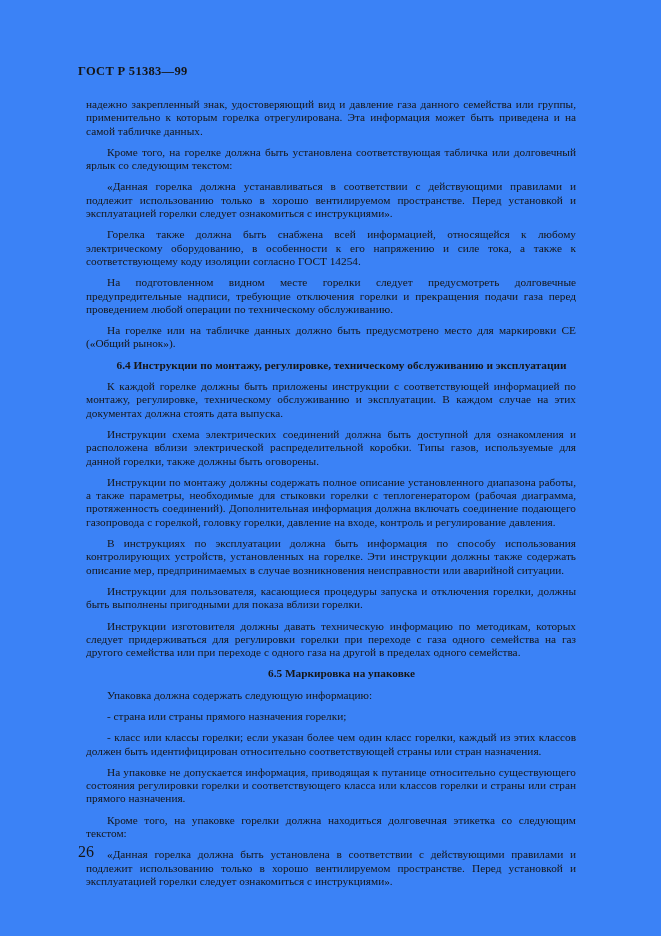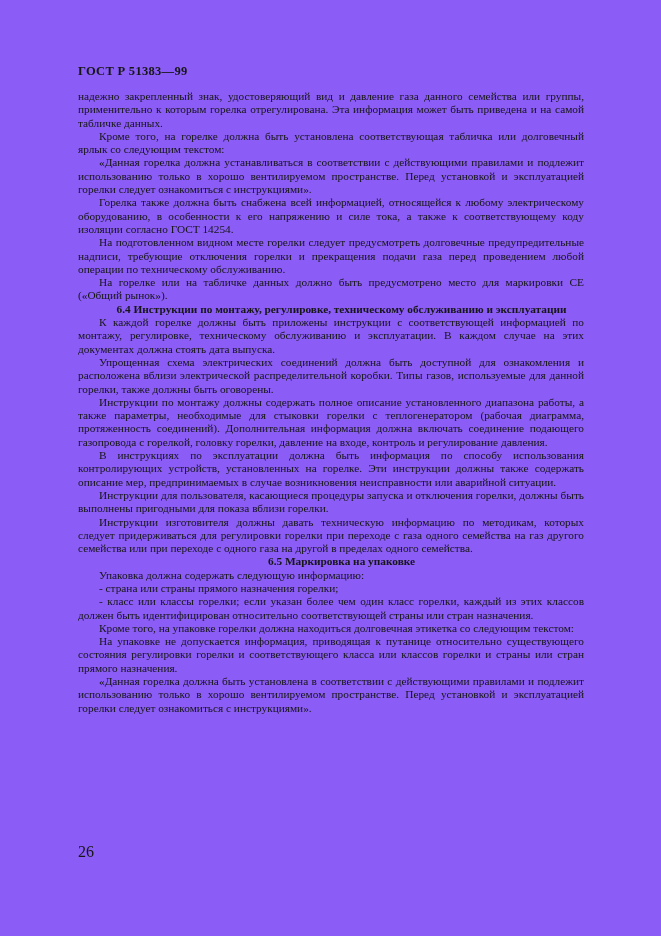--- a/index.html
+++ b/index.html
@@ -4,21 +4,21 @@
 <style>
   html, body {
     margin: 0;
     padding: 0;
     background: #ffffff;
   }
   .page {
     position: relative;
     width: 661px;
     height: 936px;
-    background: #8b5cf6;
+    background: #3b82f6;
     font-family: "Liberation Serif", "DejaVu Serif", serif;
     color: #161616;
     overflow: hidden;
   }
   .doc-header {
     position: absolute;
     left: 78px;
     top: 64px;
     font-size: 12.5px;
     font-weight: bold;
@@ -28,21 +28,21 @@
   .content {
     position: absolute;
     left: 78px;
     top: 90px;
     width: 506px;
     font-size: 11.3px;
     line-height: 13.3px;
     text-align: justify;
   }
   .content p {
-    margin: 0;
+    margin: 8px;
     padding: 0;
     text-indent: 21px;
   }
   .content p.cont {
     text-indent: 0;
   }
   .content p.heading {
     font-weight: bold;
     text-align: center;
   }
@@ -61,28 +61,28 @@
 
   <div class="content">
     <p class="cont">надежно закрепленный знак, удостоверяющий вид и давление газа данного семейства или группы, применительно к которым горелка отрегулирована. Эта информация может быть приведена и на самой табличке данных.</p>
     <p>Кроме того, на горелке должна быть установлена соответствующая табличка или долговечный ярлык со следующим текстом:</p>
     <p>«Данная горелка должна устанавливаться в соответствии с действующими правилами и подлежит использованию только в хорошо вентилируемом пространстве. Перед установкой и эксплуатацией горелки следует ознакомиться с инструкциями».</p>
     <p>Горелка также должна быть снабжена всей информацией, относящейся к любому электрическому оборудованию, в особенности к его напряжению и силе тока, а также к соответствующему коду изоляции согласно ГОСТ 14254.</p>
     <p>На подготовленном видном месте горелки следует предусмотреть долговечные предупредительные надписи, требующие отключения горелки и прекращения подачи газа перед проведением любой операции по техническому обслуживанию.</p>
     <p>На горелке или на табличке данных должно быть предусмотрено место для маркировки СЕ («Общий рынок»).</p>
     <p class="heading">6.4 Инструкции по монтажу, регулировке, техническому обслуживанию и эксплуатации</p>
     <p>К каждой горелке должны быть приложены инструкции с соответствующей информацией по монтажу, регулировке, техническому обслуживанию и эксплуатации. В каждом случае на этих документах должна стоять дата выпуска.</p>
-    <p>Упрощенная схема электрических соединений должна быть доступной для ознакомления и расположена вблизи электрической распределительной коробки. Типы газов, используемые для данной горелки, также должны быть оговорены.</p>
+    <p>Инструкции схема электрических соединений должна быть доступной для ознакомления и расположена вблизи электрической распределительной коробки. Типы газов, используемые для данной горелки, также должны быть оговорены.</p>
     <p>Инструкции по монтажу должны содержать полное описание установленного диапазона работы, а также параметры, необходимые для стыковки горелки с теплогенератором (рабочая диаграмма, протяженность соединений). Дополнительная информация должна включать соединение подающего газопровода с горелкой, головку горелки, давление на входе, контроль и регулирование давления.</p>
     <p>В инструкциях по эксплуатации должна быть информация по способу использования контролирующих устройств, установленных на горелке. Эти инструкции должны также содержать описание мер, предпринимаемых в случае возникновения неисправности или аварийной ситуации.</p>
     <p>Инструкции для пользователя, касающиеся процедуры запуска и отключения горелки, должны быть выполнены пригодными для показа вблизи горелки.</p>
     <p>Инструкции изготовителя должны давать техническую информацию по методикам, которых следует придерживаться для регулировки горелки при переходе с газа одного семейства на газ другого семейства или при переходе с одного газа на другой в пределах одного семейства.</p>
     <p class="heading">6.5 Маркировка на упаковке</p>
     <p>Упаковка должна содержать следующую информацию:</p>
     <p>- страна или страны прямого назначения горелки;</p>
     <p>- класс или классы горелки; если указан более чем один класс горелки, каждый из этих классов должен быть идентифицирован относительно соответствующей страны или стран назначения.</p>
+    <p>На упаковке не допускается информация, приводящая к путанице относительно существующего состояния регулировки горелки и соответствующего класса или классов горелки и страны или стран прямого назначения.</p>
     <p>Кроме того, на упаковке горелки должна находиться долговечная этикетка со следующим текстом:</p>
-    <p>На упаковке не допускается информация, приводящая к путанице относительно существующего состояния регулировки горелки и соответствующего класса или классов горелки и страны или стран прямого назначения.</p>
     <p>«Данная горелка должна быть установлена в соответствии с действующими правилами и подлежит использованию только в хорошо вентилируемом пространстве. Перед установкой и эксплуатацией горелки следует ознакомиться с инструкциями».</p>
   </div>
 
   <div class="page-number">26</div>
 </div>
 
 </body></html>

